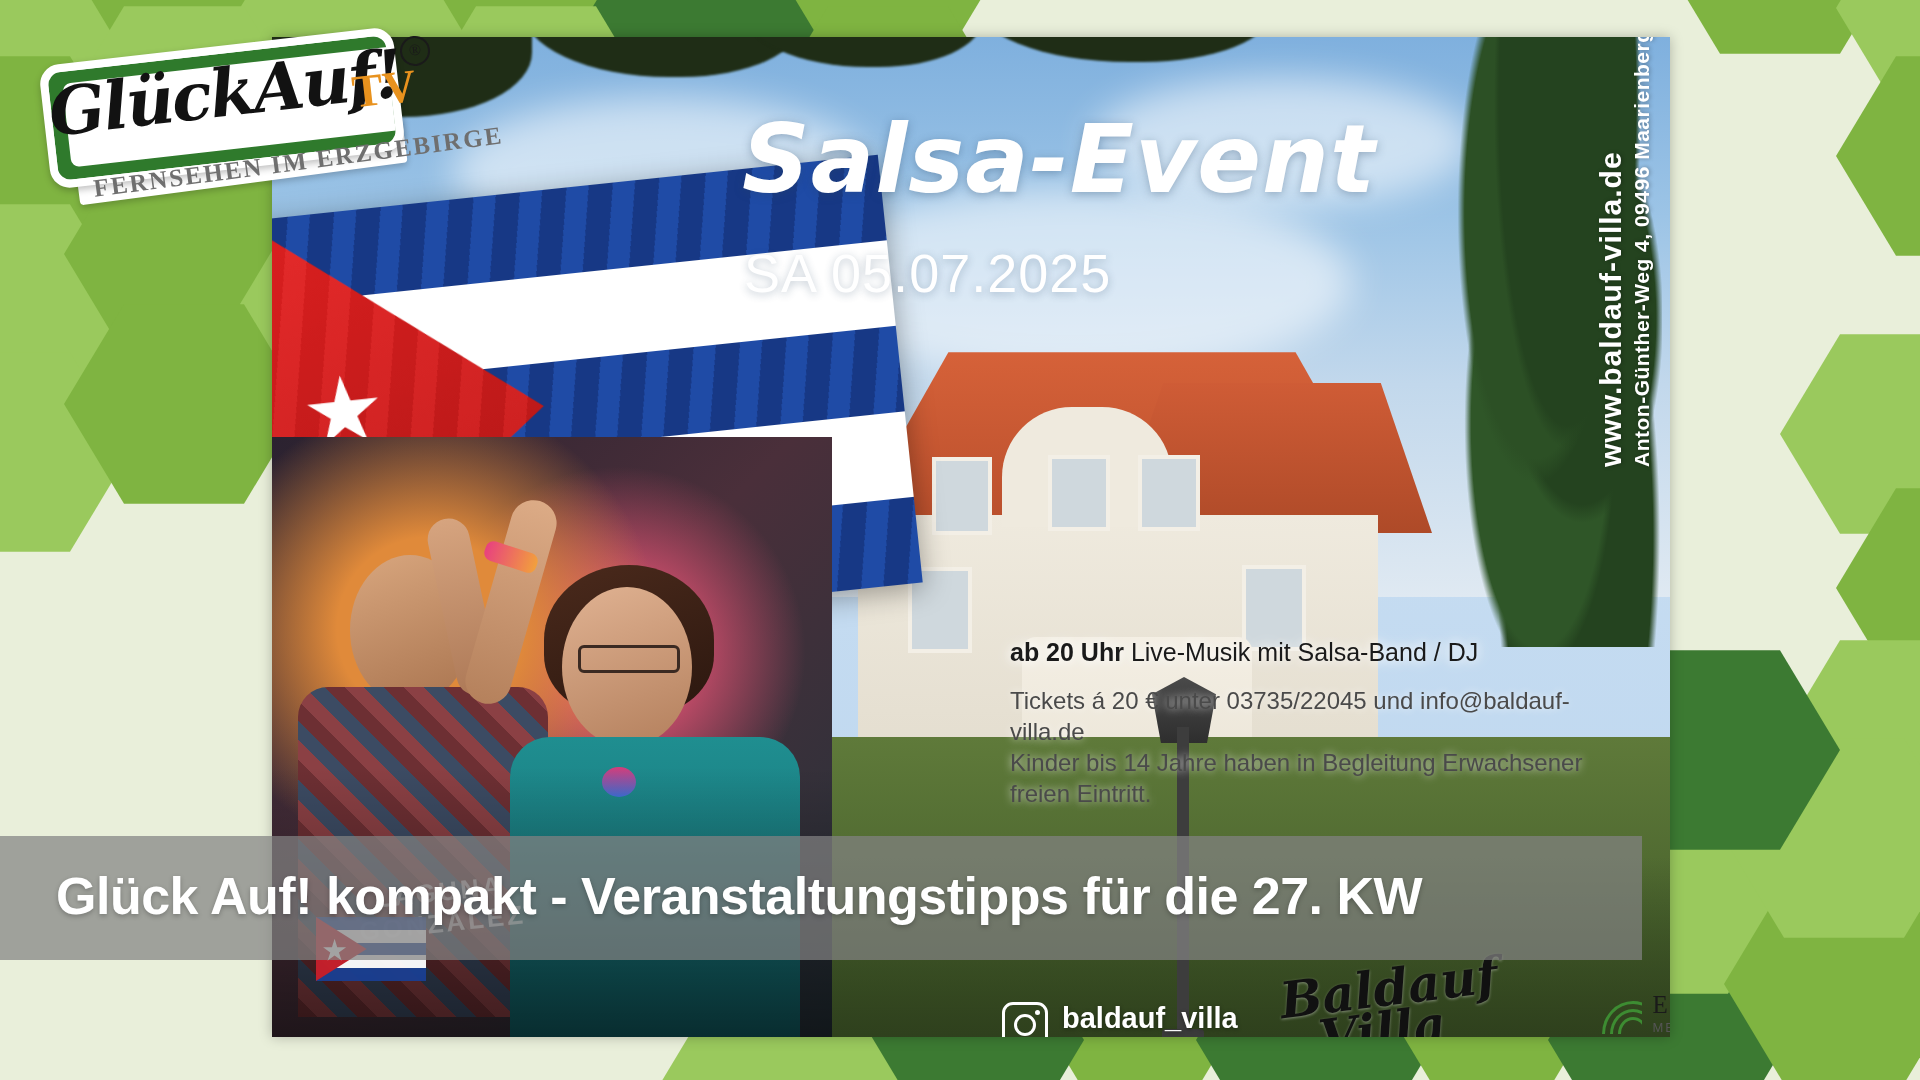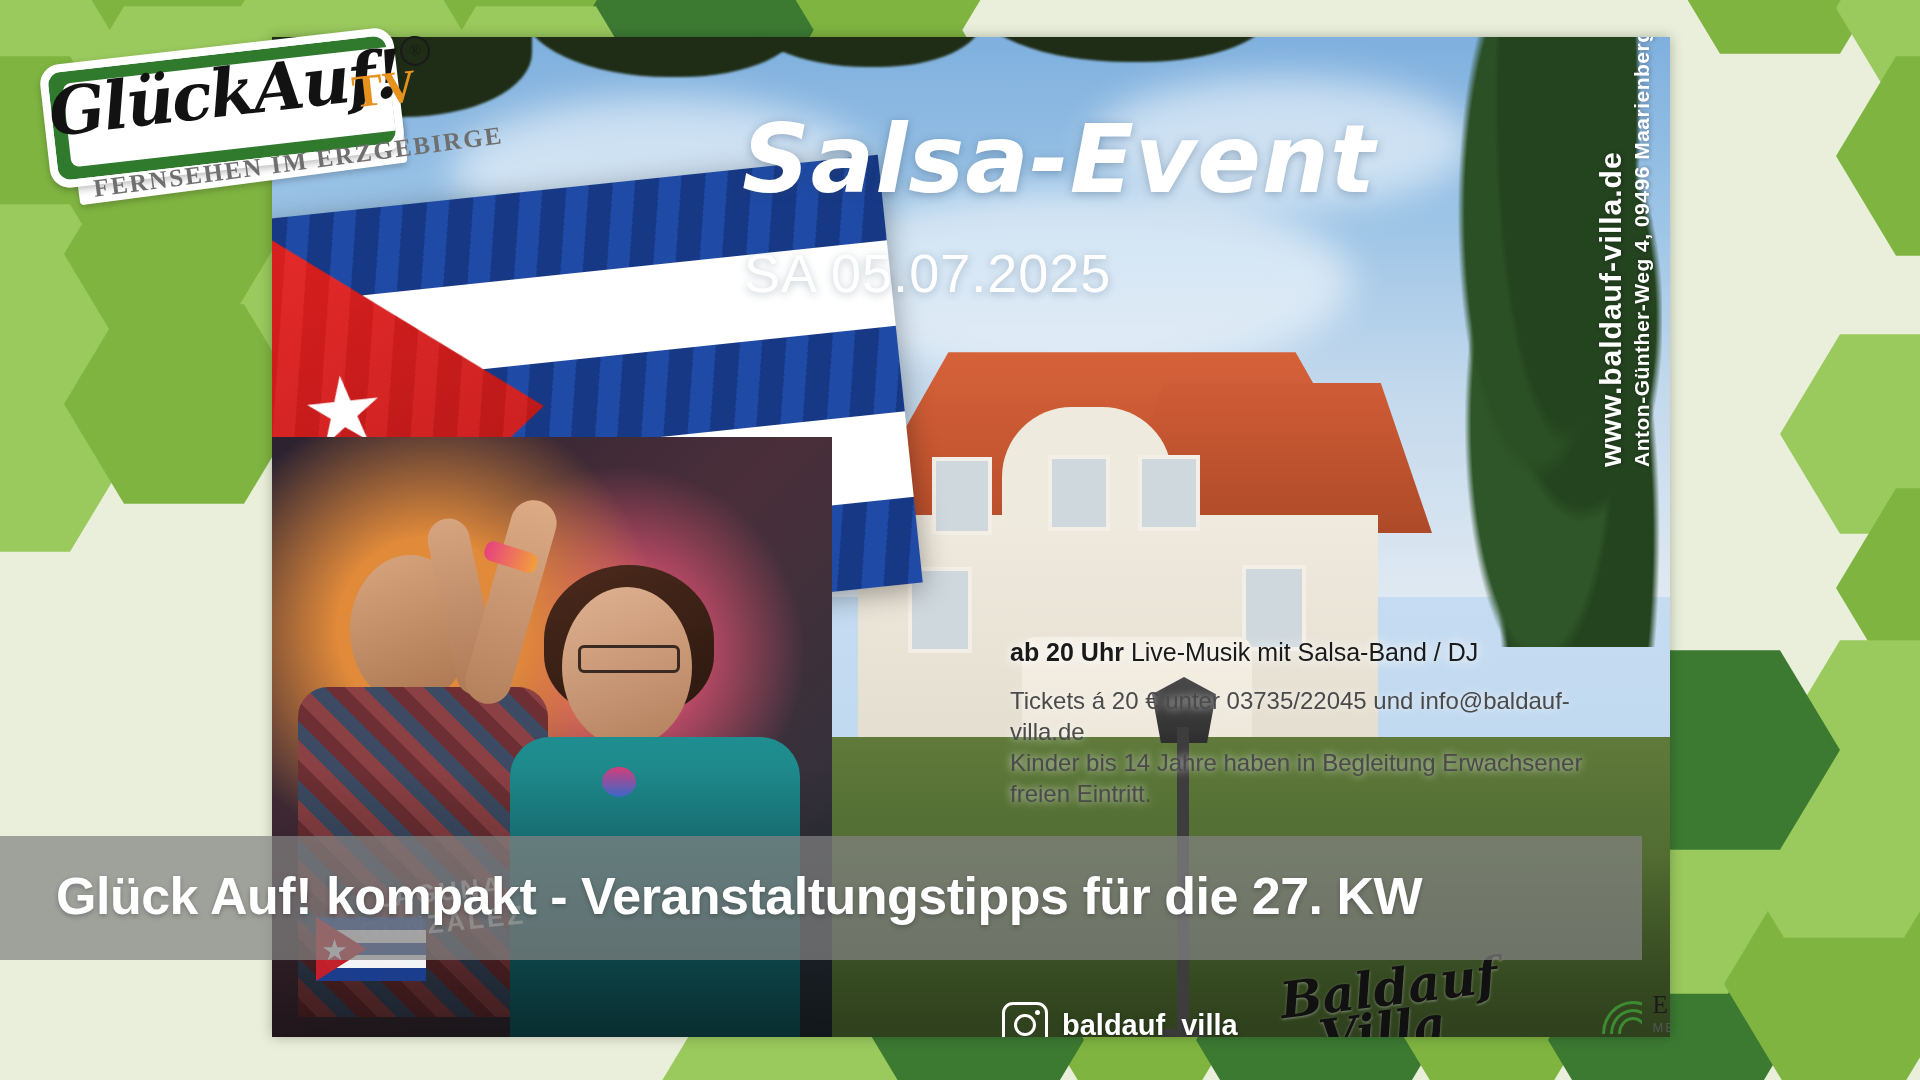--- a/index.html
+++ b/index.html
@@ -166,21 +166,21 @@
   }
   .sched{margin-top:14px;}
   .sched .row{font-size:25px;line-height:34px;color:#1a1a1a;
     text-shadow:0 0 10px rgba(255,255,255,.95),0 0 18px rgba(255,255,255,.9);}
   .sched .row b{font-weight:700;}
   .sched .row .small{font-size:19px;}
   .tickets{margin-top:16px;font-size:24px;line-height:31px;color:#4a4a4a;
     text-shadow:0 0 8px rgba(255,255,255,.8);}
 
   
-  .ig{position:absolute;left:730px;top:965px;display:flex;align-items:center;gap:14px;}
+  .ig{position:absolute;left:730px;top:965px;display:flex;align-items:flex-start;gap:14px;}
   .ig-glyph{width:40px;height:40px;border:3px solid #fff;border-radius:11px;position:relative;}
   .ig-glyph::before{content:"";position:absolute;left:50%;top:50%;width:16px;height:16px;
     transform:translate(-50%,-50%);border:3px solid #fff;border-radius:50%;}
   .ig-glyph::after{content:"";position:absolute;right:5px;top:5px;width:5px;height:5px;border-radius:50%;background:#fff;}
   .ig-name{color:#fff;font-weight:700;font-size:29px;font-family:"Liberation Sans",sans-serif;
     text-shadow:0 1px 4px rgba(0,0,0,.4);}
 
   
   .bv-script{position:absolute;left:1010px;top:930px;color:#111;font-size:50px;
     font-family:"DejaVu Serif",serif;font-style:italic;font-weight:700;line-height:42px;

